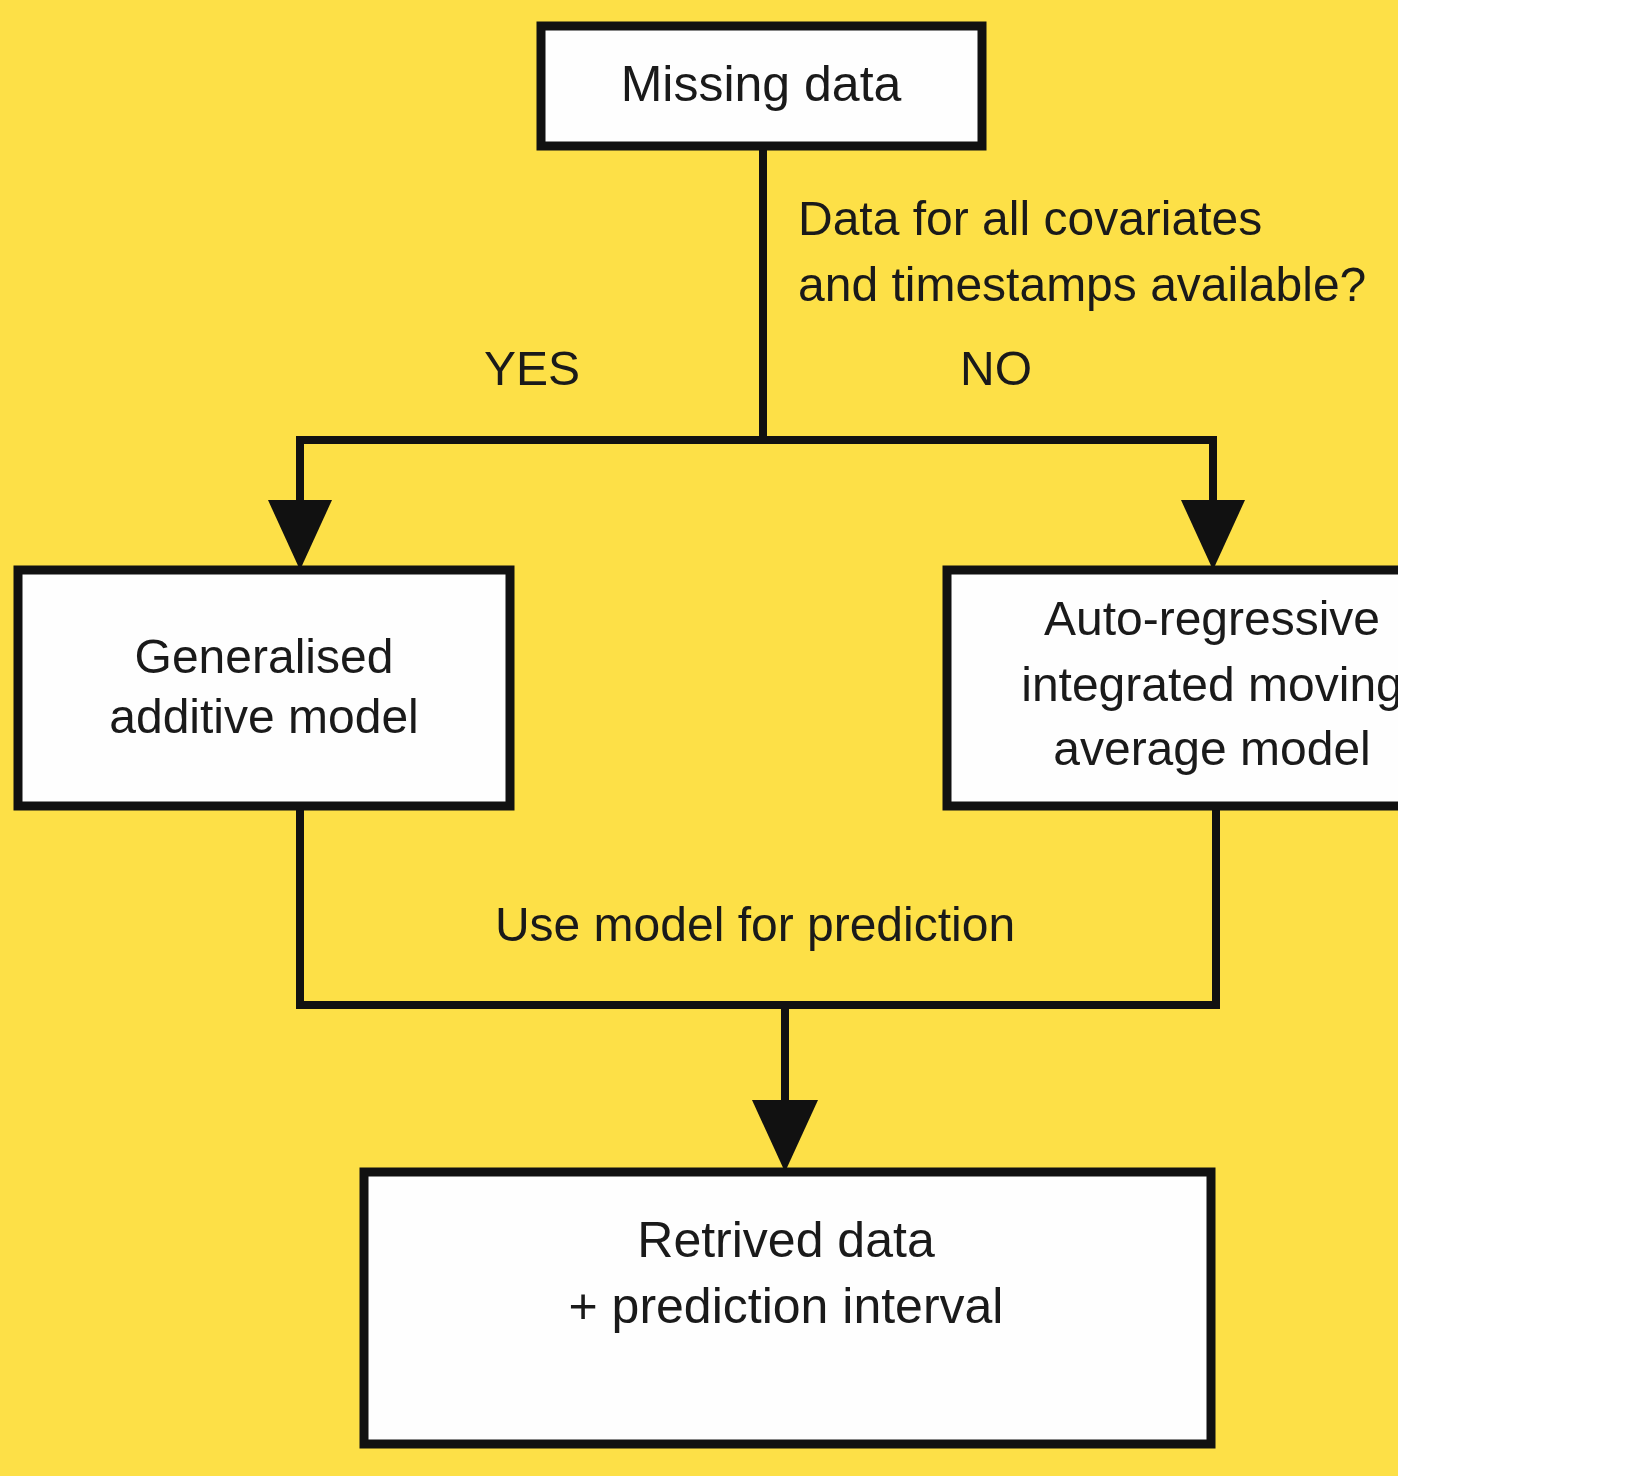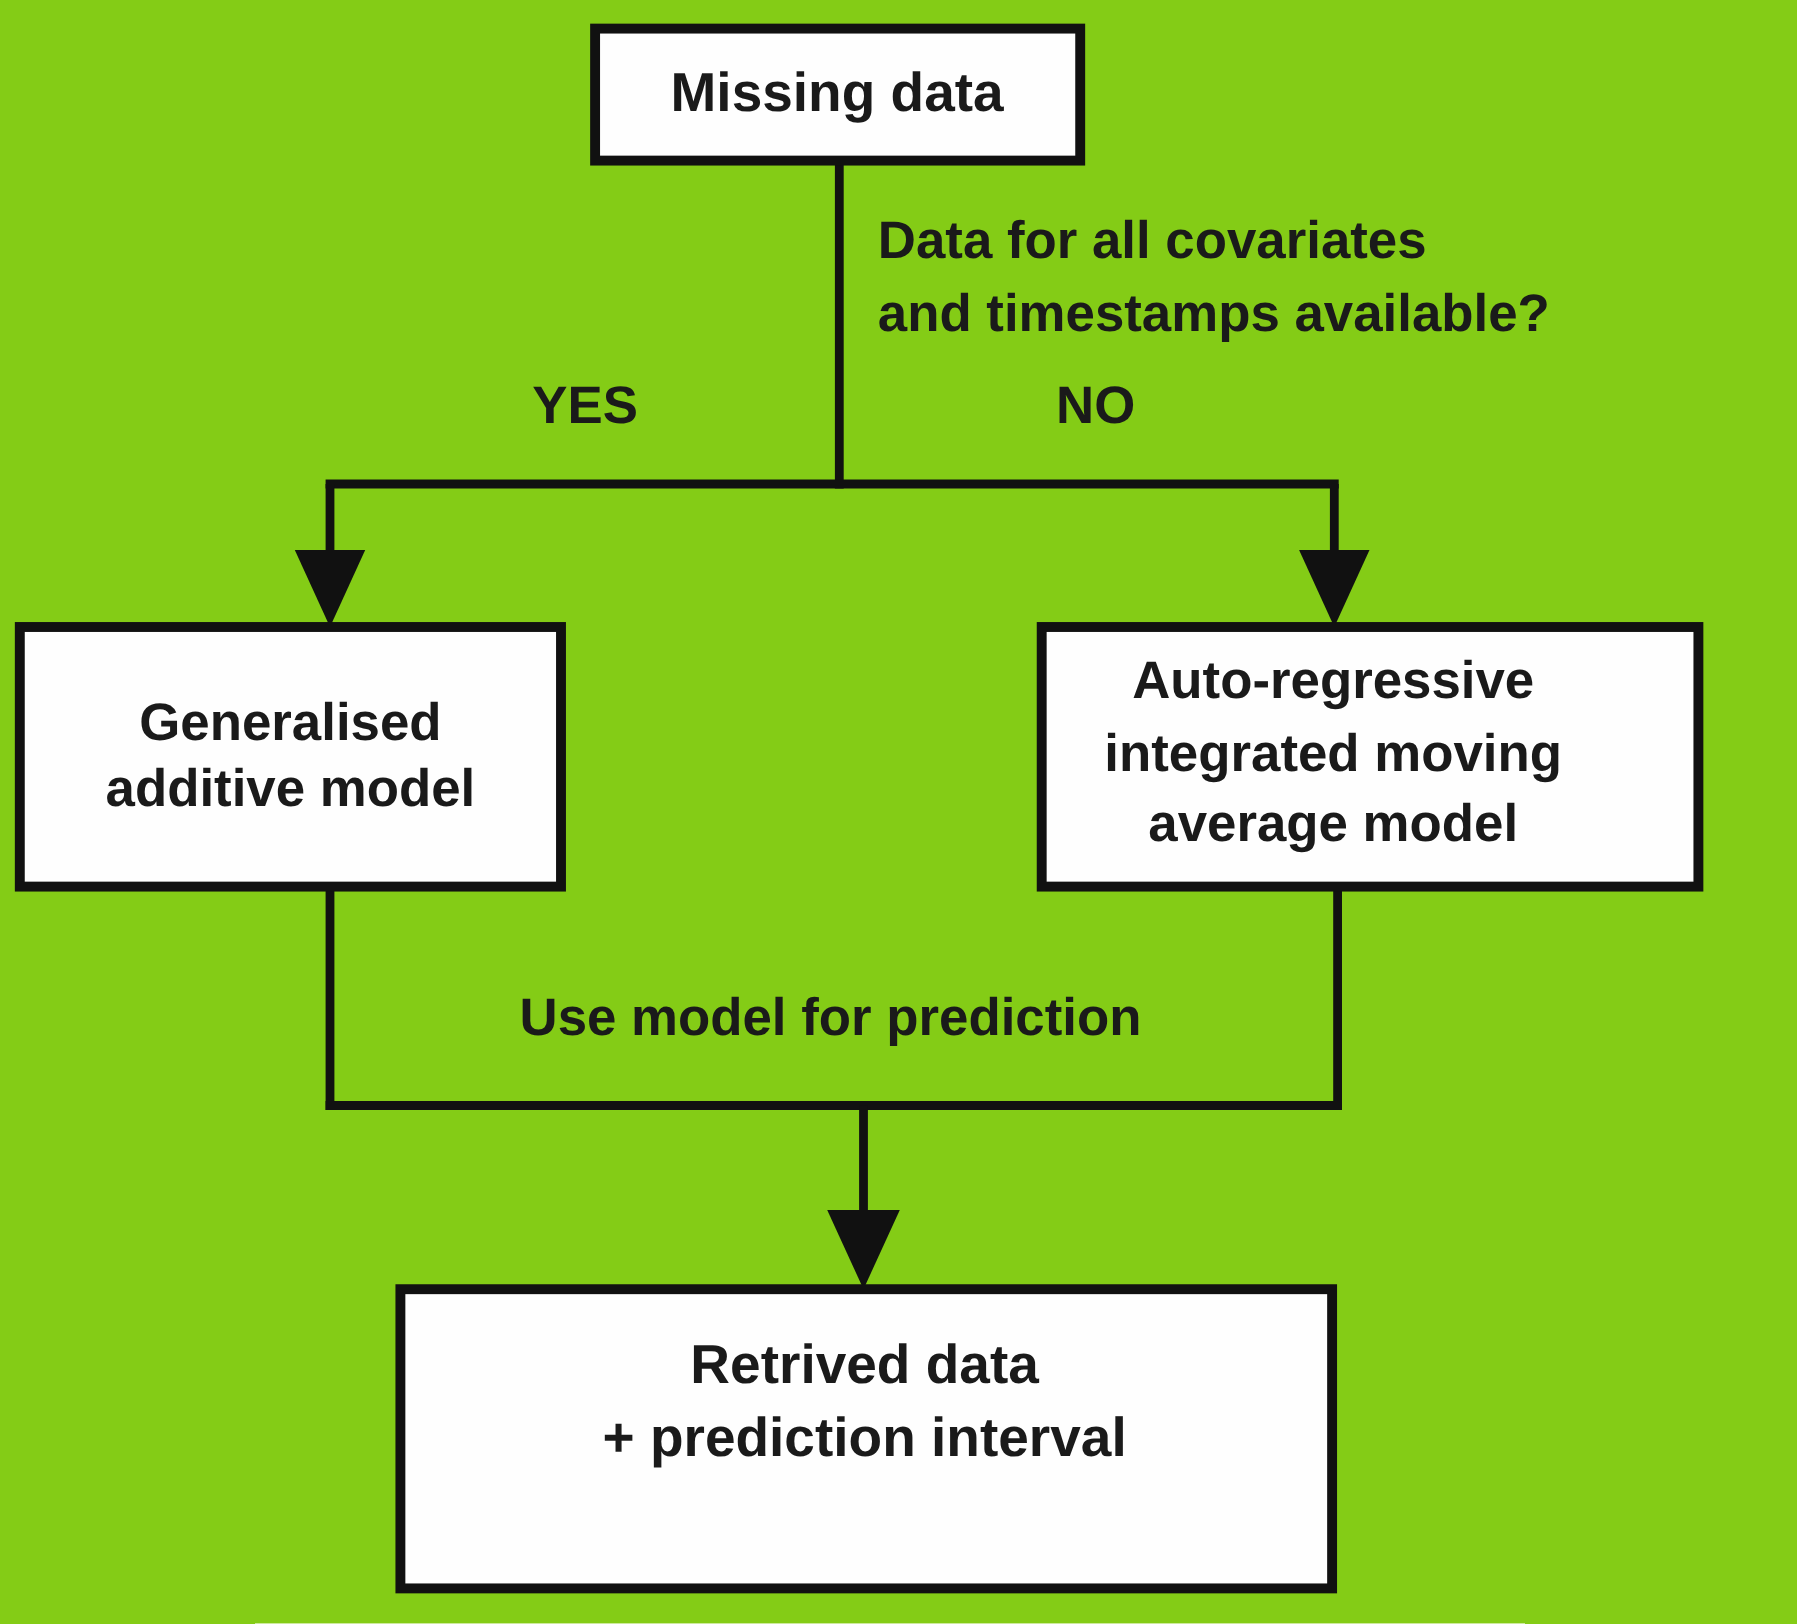--- a/index.html
+++ b/index.html
@@ -5,25 +5,24 @@
   html, body {
     margin: 0;
     padding: 0;
     background: #ffffff;
   }
   body {
     font-family: "Liberation Sans", sans-serif;
   }
   #flowchart-root {
     position: relative;
-    width: 1634px;
+    width: 1398px;
     height: 1476px;
-    background: #84cc16;
+    background: #fde047;
     overflow: hidden;
-    font-weight: bold;
   }
   svg.diagram {
     position: absolute;
     top: 0;
     left: 0;
     width: 1634px;
     height: 1476px;
   }
   .node-box {
     fill: #fefefe;

